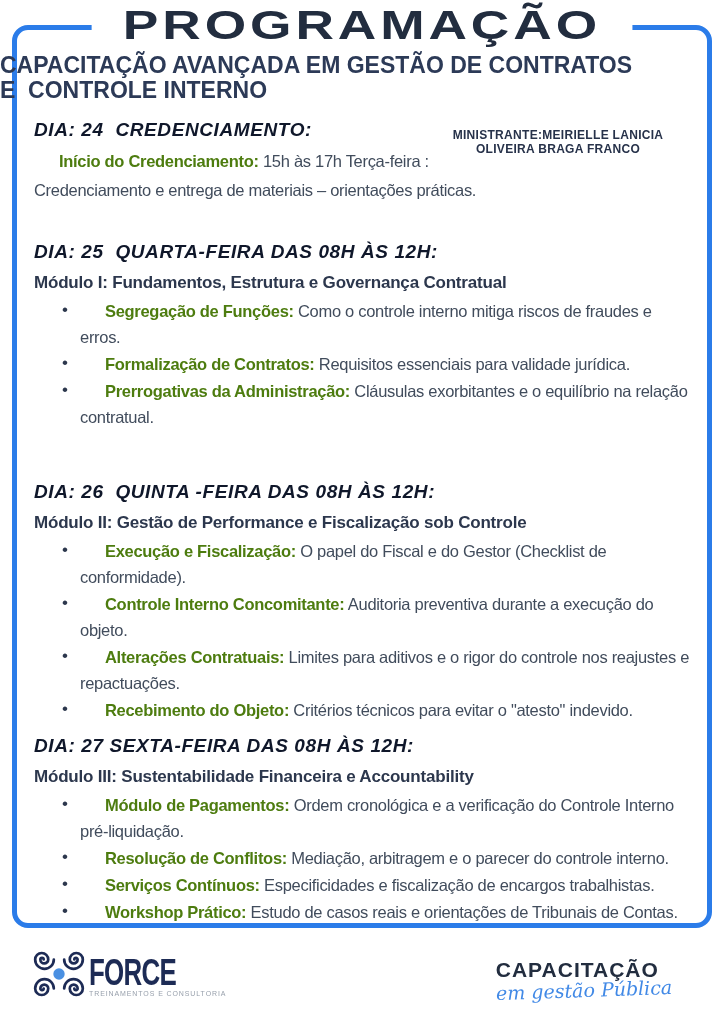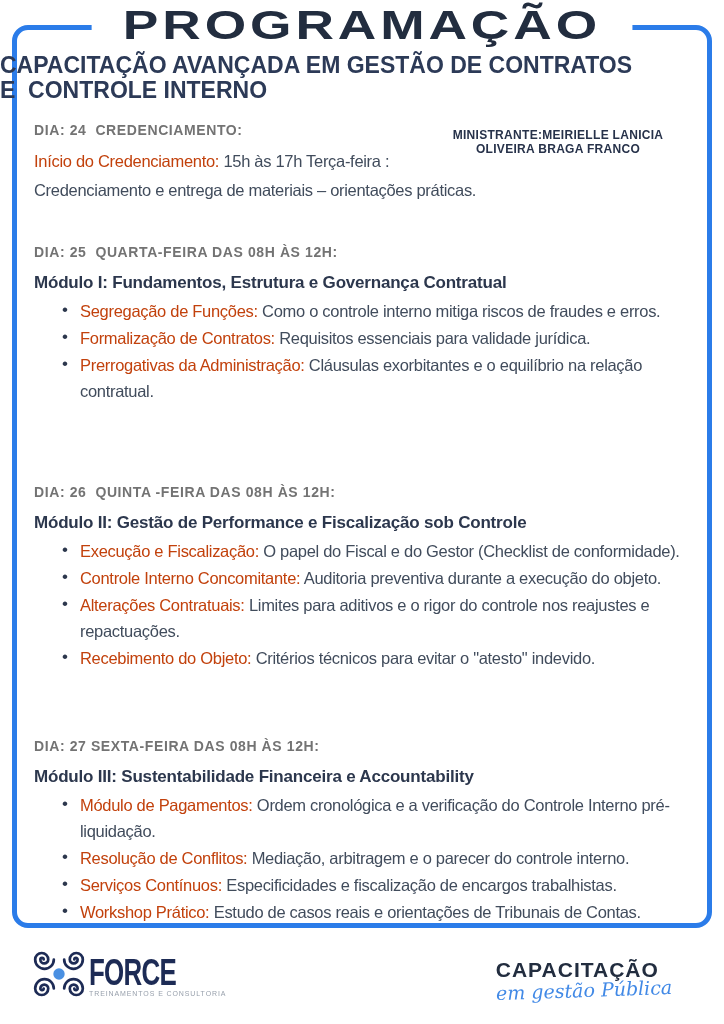--- a/index.html
+++ b/index.html
@@ -11,28 +11,28 @@
   
   .title-wrap{position:absolute;top:1px;left:0;right:0;text-align:center;z-index:2;}
   .title{display:inline-block;background:#ffffff;padding:0 24px;
          font-size:41px;line-height:48px;font-weight:900;letter-spacing:3px;color:#222d3f;
          transform:scaleX(1.3);transform-origin:center;white-space:nowrap;}
   .subtitle{position:absolute;top:53px;left:0;right:0;z-index:2;
             font-size:23px;line-height:25px;font-weight:700;color:#2c3a57;letter-spacing:0;}
   
   .sec{position:absolute;left:34px;right:28px;color:#414c5c;}
   .sec-1{top:118px;} .sec-2{top:240px;} .sec-3{top:480px;} .sec-4{top:734px;}
-  .sec-heading{font-size:14px;line-height:24px;font-weight:800;letter-spacing:0.6px;
-               color:#737373;margin:0 0 6px 0;}
+  .sec-heading{font-size:19px;line-height:24px;font-weight:800;letter-spacing:0.6px;
+               color:#0f172a;margin:0 0 6px 0;font-style:italic;}
   .minister{position:absolute;top:10px;right:2px;width:272px;text-align:center;
             font-size:12px;line-height:14px;font-weight:800;letter-spacing:0.3px;color:#27324a;}
   .line{font-size:16.5px;line-height:26px;letter-spacing:-0.3px;margin:3px 0 0 0;}
   .module{font-size:17px;line-height:26px;font-weight:700;color:#2c374d;
           letter-spacing:-0.2px;margin:4px 0 2px 0;}
-  .b{font-weight:400;color:#c2410c;}
+  .b{font-weight:700;color:#4d7c0f;margin-left:25px;}
   ul.bullets{margin:0;padding:0;list-style:none;}
   ul.bullets li{position:relative;margin:1px 0 1px 26px;padding-left:20px;
                 font-size:16.5px;line-height:26px;letter-spacing:-0.3px;}
   ul.bullets li::before{content:"\2022";position:absolute;left:2px;top:-1px;
                         color:#2c374d;font-size:17px;}
   
   .footer{position:absolute;left:0;right:0;top:936px;height:80px;display:flex;
           justify-content:space-between;align-items:center;padding:0 52px 0 30px;box-sizing:border-box;}
   .force{display:flex;align-items:center;gap:1px;}
   .force-text{display:flex;flex-direction:column;}

